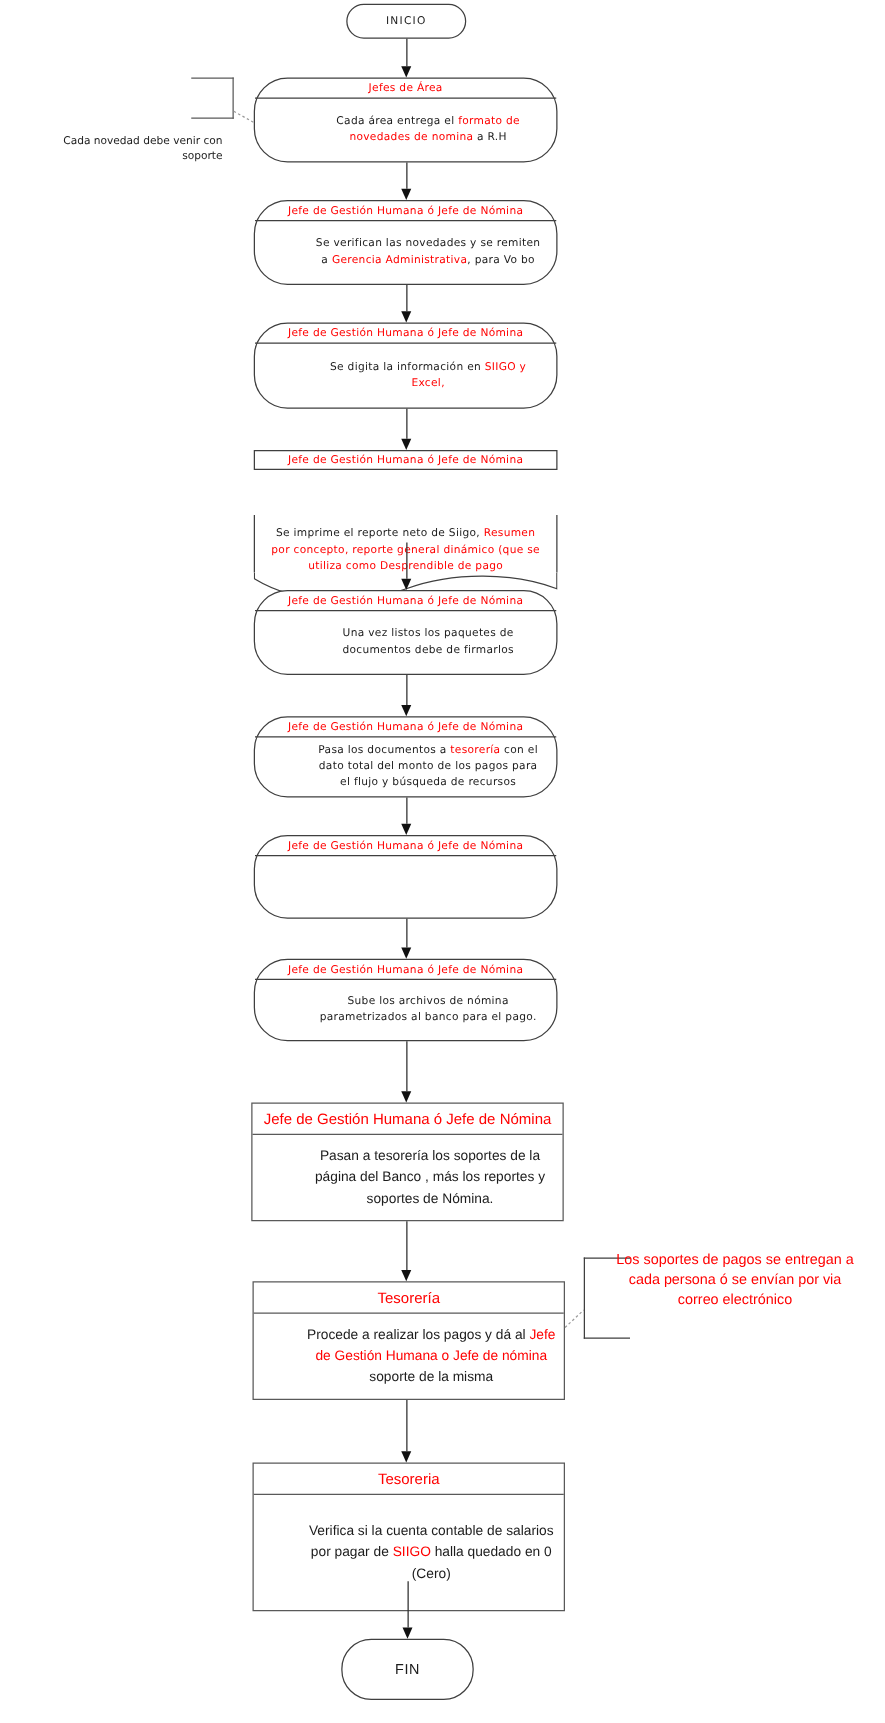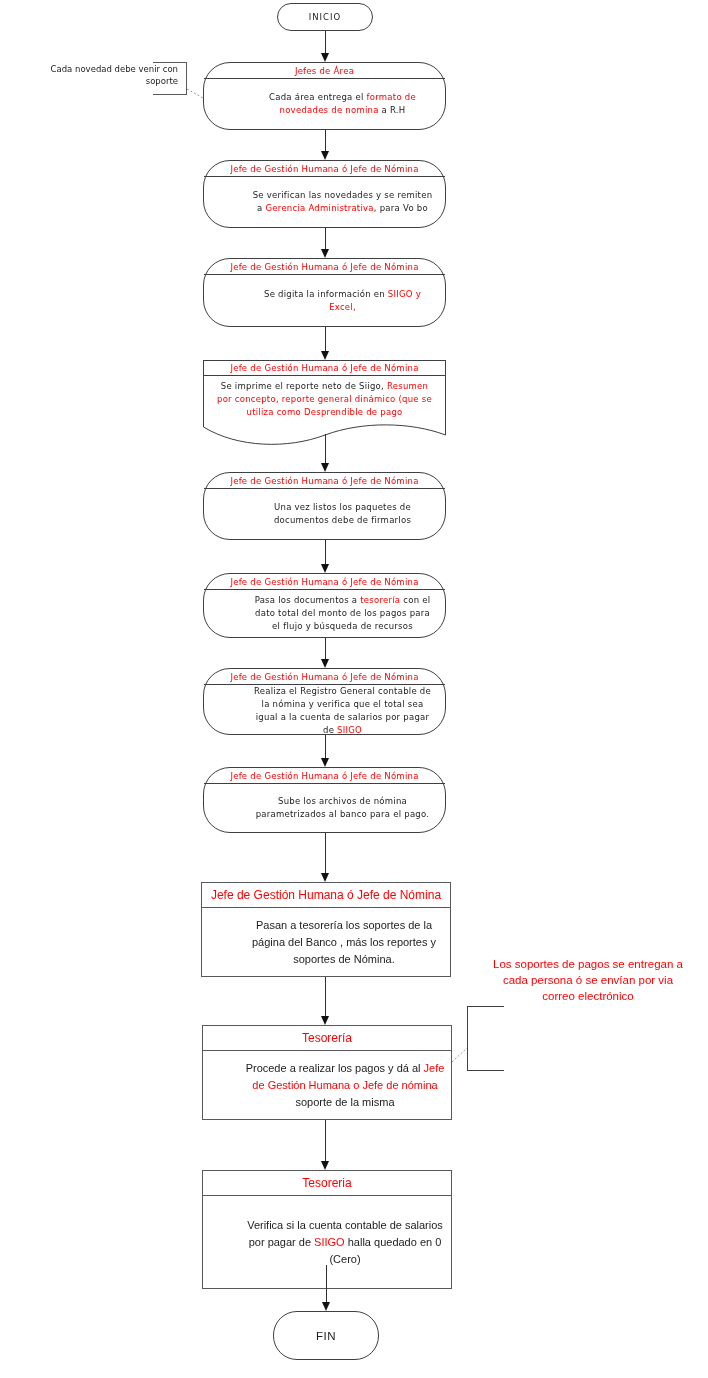--- a/index.html
+++ b/index.html
@@ -15,29 +15,29 @@
   .small .hdr{height:15px;}
   .small .bdy{line-height:13px;padding:0 10px;}
   .big{font-family:"Liberation Sans",sans-serif;font-size:11px;}
   .big .hdr{height:24px;font-size:12px;border-color:#595959;}
   .big{border-color:#595959;}
   .big .bdy{line-height:17px;padding:0 6px;}
   
   .docnode{position:absolute;box-sizing:border-box;font-size:8.5px;letter-spacing:.25px;}
   .docnode .hdr{box-sizing:border-box;border:1px solid #3f3f3f;height:16px;display:flex;align-items:center;justify-content:center;color:#FF0000;}
   .docnode .bdy{box-sizing:border-box;border-left:1px solid #3f3f3f;border-right:1px solid #3f3f3f;height:46px;
-                display:flex;align-items:center;justify-content:center;text-align:center;line-height:13px;padding:0 8px;}
+                display:flex;justify-content:center;text-align:center;line-height:13px;padding:0 8px;margin-top:36px;}
   .docnode svg{display:block;}
   
   .term{position:absolute;border:1px solid #3f3f3f;background:#fff;display:flex;align-items:center;justify-content:center;box-sizing:border-box;}
   
   .fl{position:absolute;width:1px;background:#2e2e2e;left:325px;}
   .fh{position:absolute;width:0;height:0;border-left:4px solid transparent;border-right:4px solid transparent;border-top:9px solid #111;left:321px;}
   
-  .ann{position:absolute;}
+  .ann{position:absolute;margin-top:44px;}
   .ann .ln{display:block;}
   .bracket-left{position:absolute;border:1px solid #5a5a5a;border-left:none;background:transparent;}
   .bracket-right{position:absolute;border:1px solid #3f3f3f;border-right:none;background:transparent;}
   #dotlayer{position:absolute;left:0;top:0;pointer-events:none;}
 </style>
 </head>
 <body>
 
 <div id="canvas">
 
@@ -105,23 +105,20 @@
       </div>
     <div class="bdy">
         <p><span>Pasa los documentos a </span><span class="red">tesorería</span><span> con el dato total del monto de los pagos para el flujo y búsqueda de recursos</span></p>
       </div>
   </div>
 
   <div class="node small" style="left:203px;top:668px;width:243px;height:67px;">
     <div class="hdr">
         <span>Jefe de Gestión Humana ó Jefe de Nómina</span>
       </div>
-    <div class="bdy">
-        <p><span>Realiza el Registro General contable de la nómina y verifica que el total sea igual a la cuenta de salarios por pagar de </span><span class="red">SIIGO</span></p>
-      </div>
   </div>
 
   <div class="node small" style="left:203px;top:767px;width:243px;height:66px;">
     <div class="hdr">
         <span>Jefe de Gestión Humana ó Jefe de Nómina</span>
       </div>
     <div class="bdy">
         <p><span>Sube los archivos de nómina parametrizados al banco para el pago.</span></p>
       </div>
   </div>

